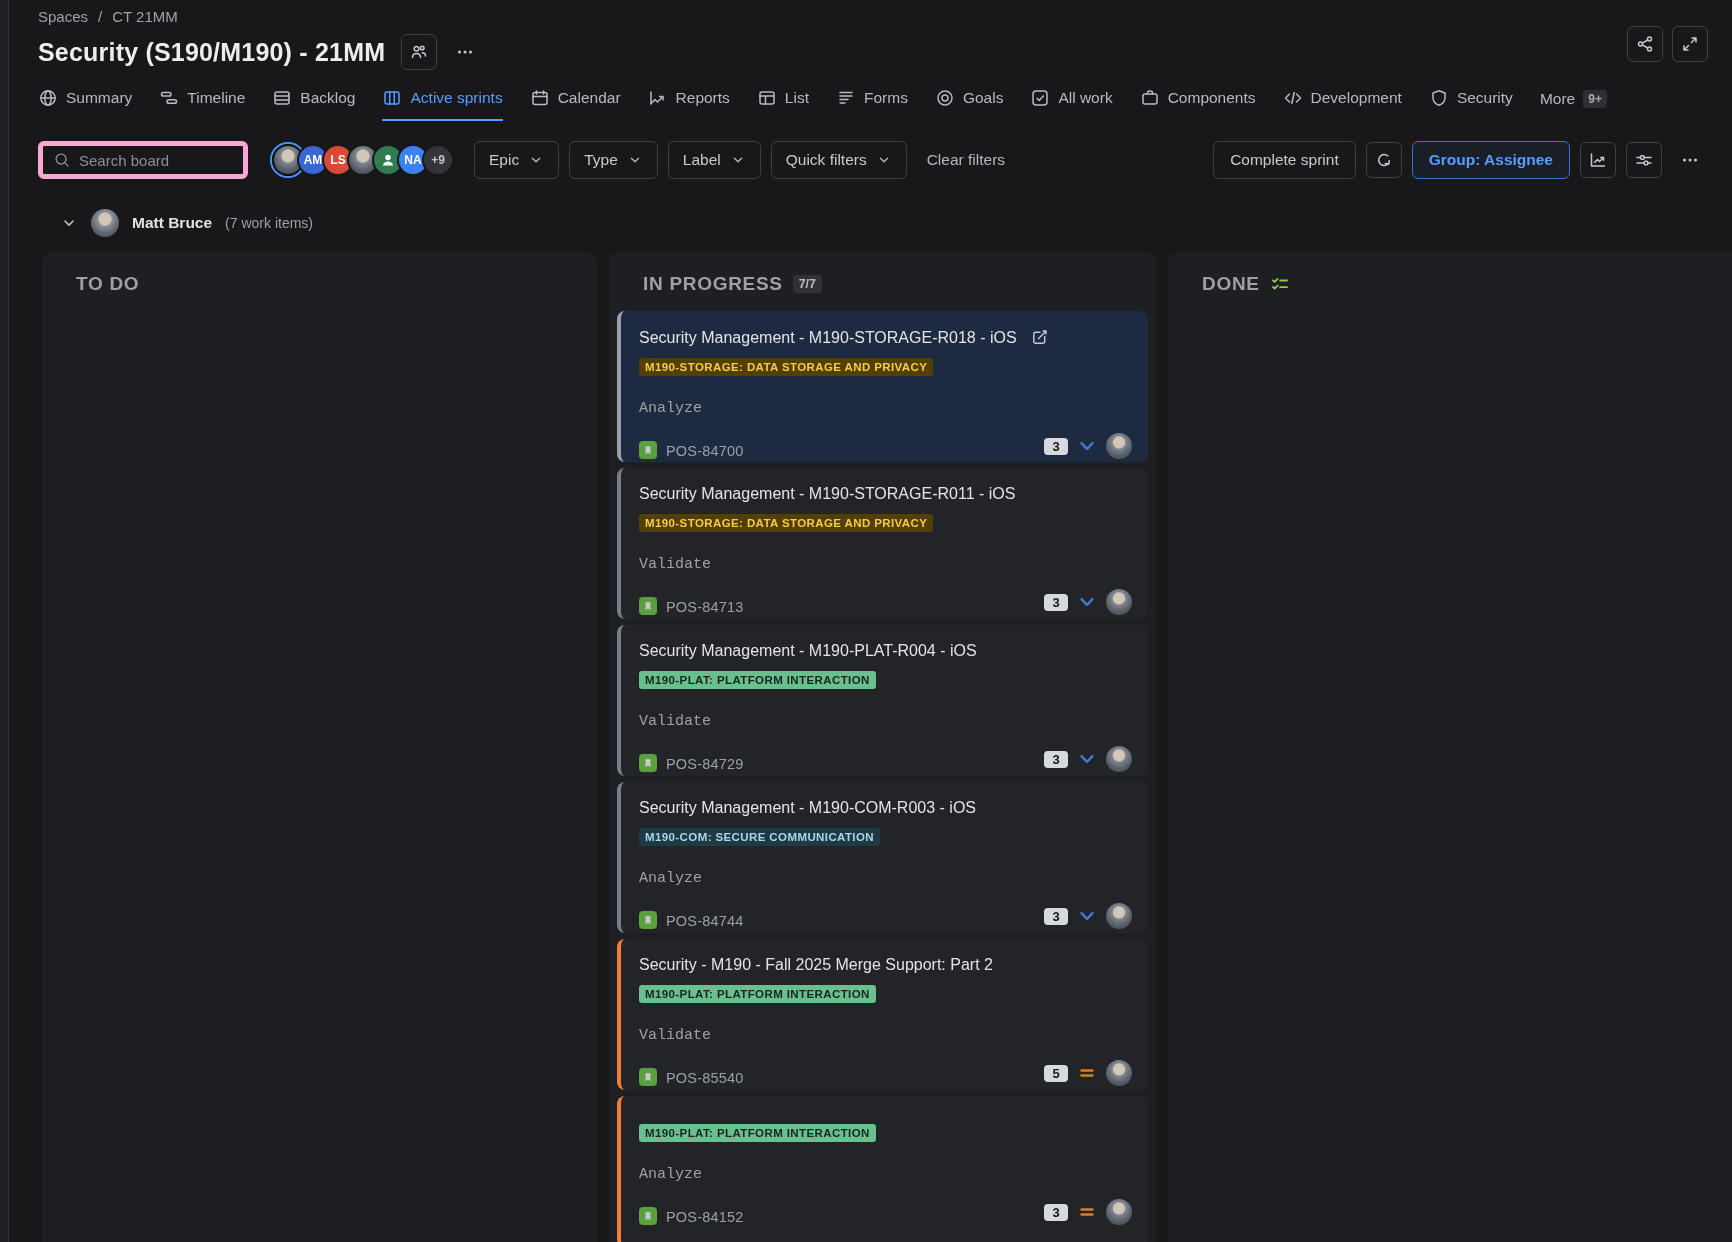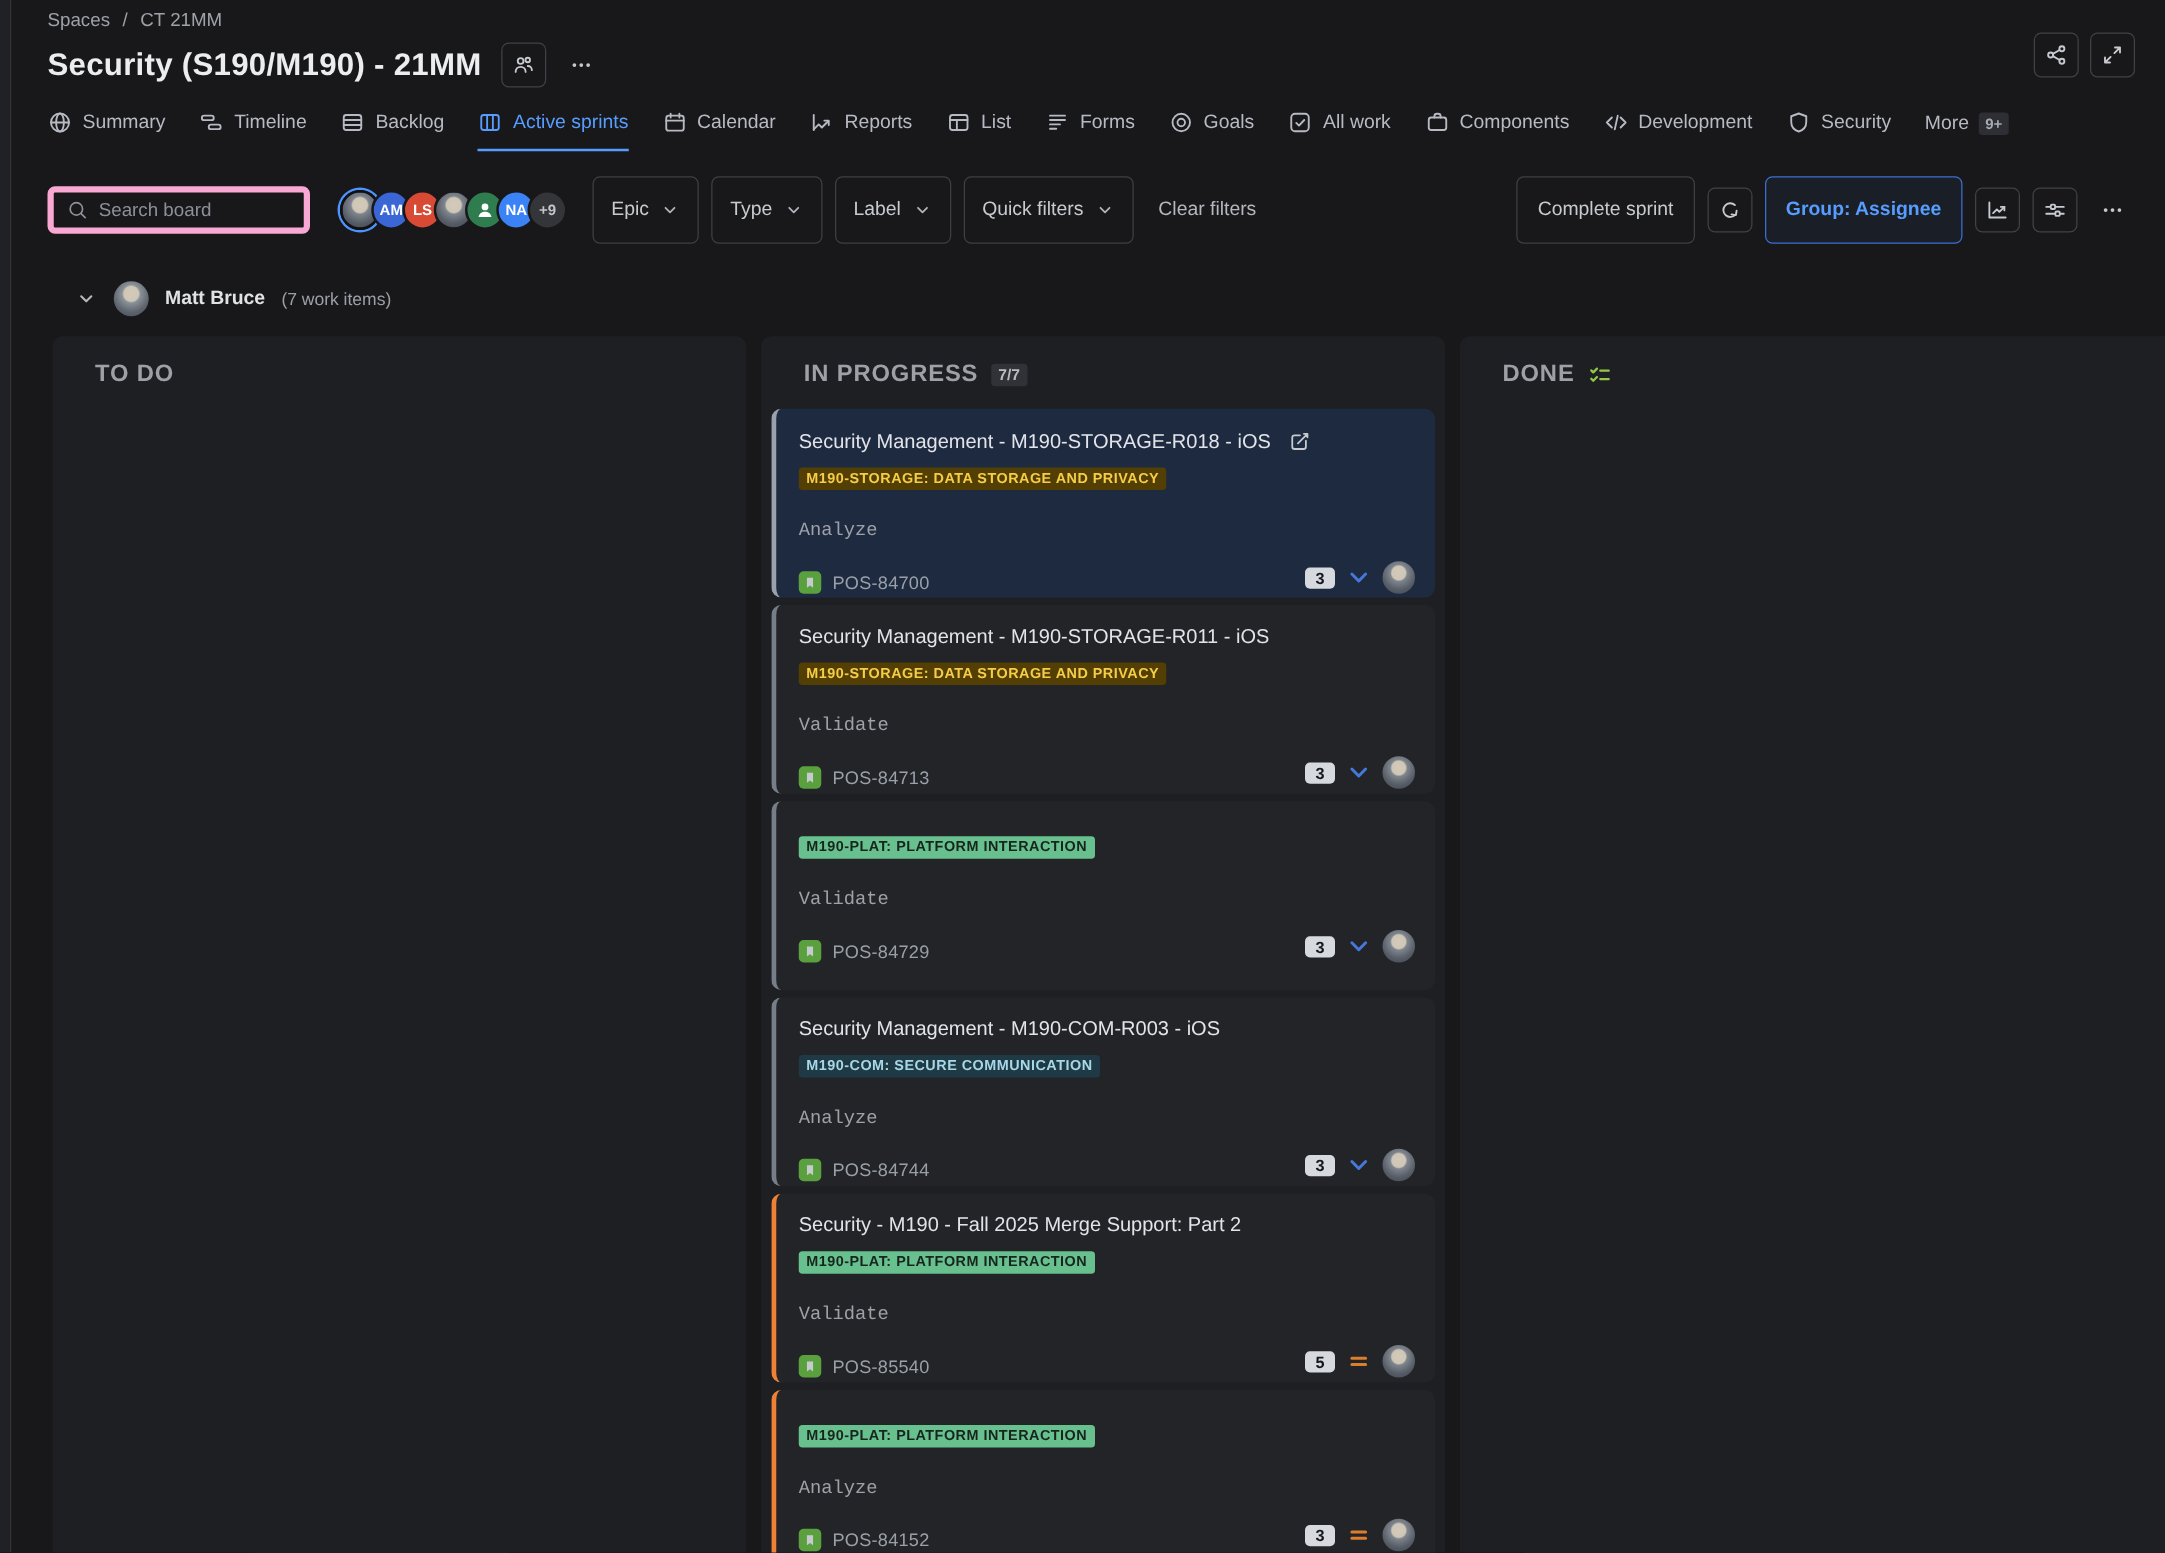--- a/index.html
+++ b/index.html
@@ -51,21 +51,21 @@
   .search-box input::placeholder { color:#8c9099; }
   .avatar-stack { display:flex; margin-left:24px; align-items:center; }
   .avatar { width:32px; height:32px; border-radius:50%; border:2px solid #18181a;
             display:flex; align-items:center; justify-content:center;
             font-size:12px; font-weight:bold; color:#fff; cursor:pointer; }
   .avatar + .avatar { margin-left:-7px; }
   .avatar.ringed { box-shadow:0 0 0 2px #4d94ff; border-color:#101113; }
   .avatar.photo { background:radial-gradient(circle at 50% 36%, #d3cabb 0%, #cfc6b6 26%, #7e858d 32%, #565d67 64%, #3e454e 100%); }
   .avatar .p-icon { width:18px; height:18px; }
   .filter-buttons { display:flex; gap:10px; margin-left:20px; }
-  .pill-btn { display:flex; align-items:center; gap:9px; height:54px; padding:0 14px;
+  .pill-btn { display:flex; align-items:center; gap:9px; height:38px; padding:0 14px;
               border:1px solid #3d3f43; border-radius:6px; background:transparent;
               color:#c7cacf; font-size:15.5px; font-family:inherit; cursor:pointer; white-space:nowrap; }
   .pill-btn .chev { width:16px; height:16px; display:inline-flex; color:#b0b3ba; }
   .text-btn { margin-left:20px; color:#b4b7bd; font-size:15.5px; cursor:pointer; white-space:nowrap; }
   .toolbar-right { margin-left:auto; display:flex; gap:10px; align-items:center;justify-content:space-between; }
   .toolbar-right .pill-btn { padding:0 16px; }
   .group-btn { border-color:#3c6fd1 !important; color:#579dff !important; font-weight:bold;
                background:rgba(76,145,255,0.06) !important; }
 
   
@@ -465,21 +465,23 @@
             <span class="right">
               <span class="points-badge">3</span>
               <span class="prio-icon prio-low" style="width: 20px; height: 20px; display: inline-flex;">
                 <svg viewBox="0 0 20 20" style="stroke-width:2.4">
                   <path d="M4.5 7.2l5.5 5.6 5.5-5.6"></path>
                 </svg>
               </span>
               <span class="card-avatar"></span>
             </span>
           </div></div>
-        <div class="card"><span class="card-label label-green">M190-PLAT: PLATFORM INTERACTION</span><div class="card-status">Validate</div><div class="card-footer">
+        <div class="card"><div class="card-title-row">
+            <div class="card-title">Security Management - M190-PLAT-R004 - iOS</div>
+          </div><span class="card-label label-green">M190-PLAT: PLATFORM INTERACTION</span><div class="card-status">Validate</div><div class="card-footer">
             <span class="type-icon">
               <svg viewBox="0 0 20 20">
                 <path class="fill" d="M6.5 4.5h7V16l-3.5-2.6L6.5 16z" fill="#fff"></path>
               </svg>
             </span>
             <span class="card-key">POS-84729</span>
             <span class="right">
               <span class="points-badge">3</span>
               <span class="prio-icon prio-low" style="width: 20px; height: 20px; display: inline-flex;">
                 <svg viewBox="0 0 20 20" style="stroke-width:2.4">

